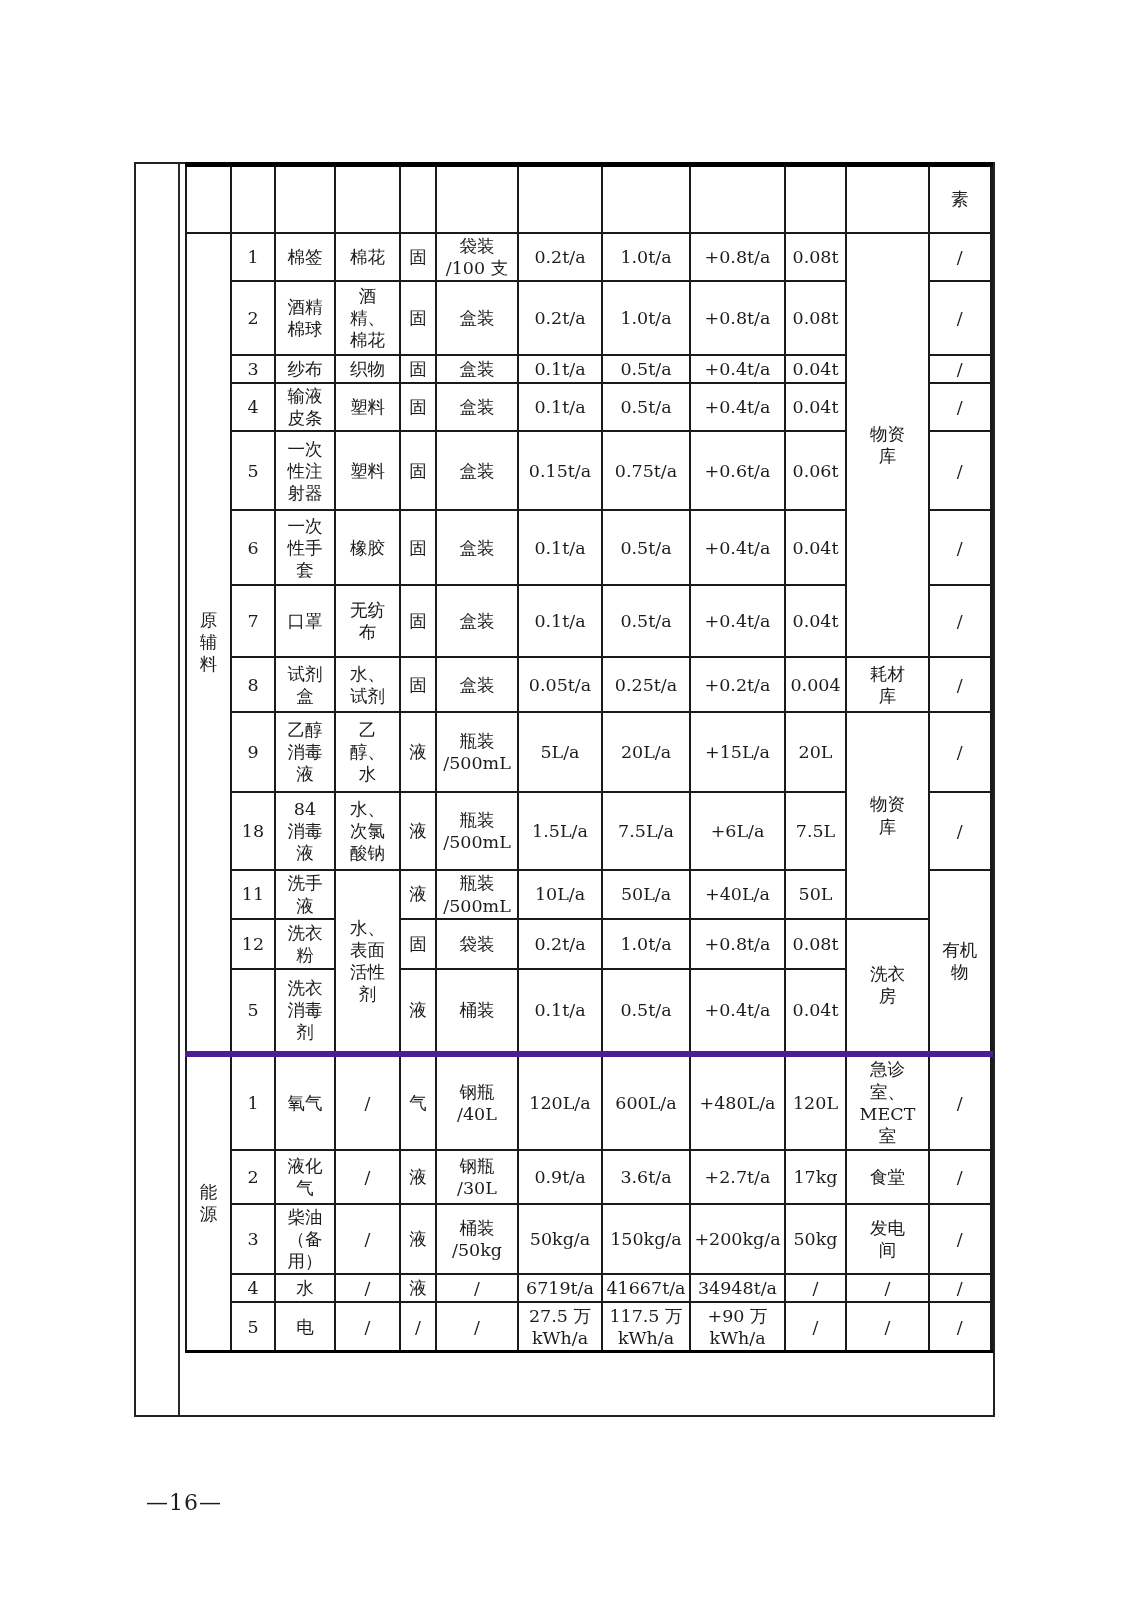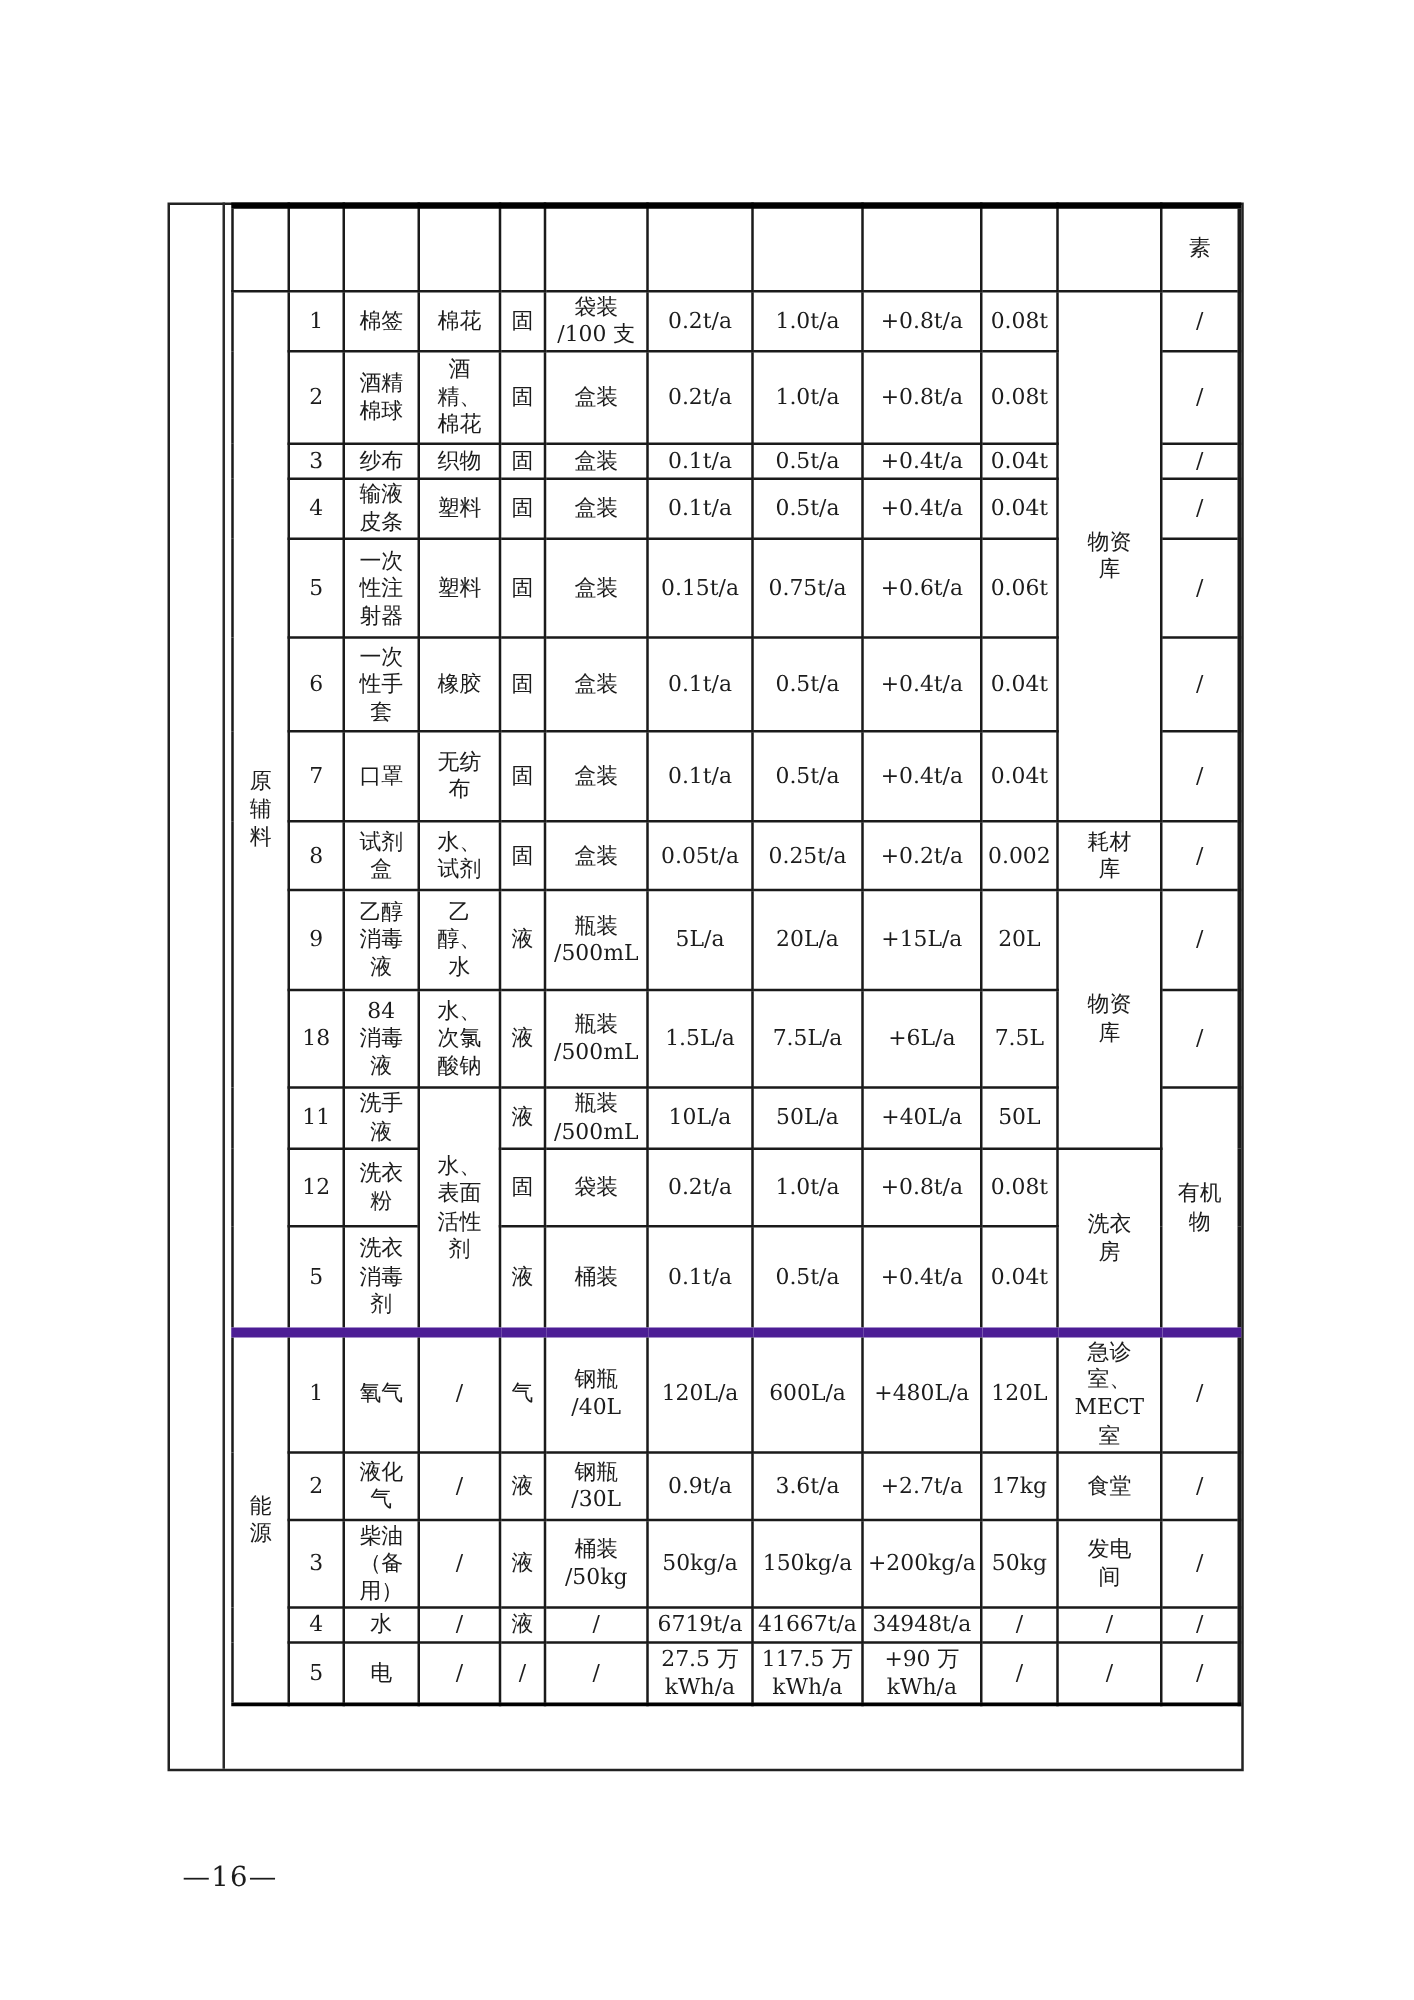--- a/index.html
+++ b/index.html
@@ -14,21 +14,21 @@
     border-collapse:collapse;table-layout:fixed;
     border-left:2px solid #1a1a1a;border-right:3px solid #1a1a1a;
     border-top:5px solid #000;border-bottom:3px solid #000;
   }
   table.main td{
     border:2px solid #1a1a1a;padding:1px 2px;text-align:center;vertical-align:middle;
     font-size:17.5px;line-height:1.27;overflow:hidden;word-break:break-all;
   }
   td.cat{line-height:2.1;}
   td.henv{vertical-align:top;padding-top:4px;}
-  tr.section-start td{border-top:8px solid #4c1d95;}
+  tr.section-start td{border-top:6px solid #4c1d95;}
   .heading{
     position:absolute;left:233px;top:1371px;font-size:24px;font-weight:bold;
     letter-spacing:1px;white-space:nowrap;
   }
   .pagenum{position:absolute;left:146px;top:1490px;font-size:22px;letter-spacing:1px;}
 </style>
 </head>
 <body>
 
 <div class="page">
@@ -153,21 +153,21 @@
         </tr>
         <tr style="height: 55px;">
           <td>8</td>
           <td>试剂<br>盒</td>
           <td>水、<br>试剂</td>
           <td>固</td>
           <td>盒装</td>
           <td>0.05t/a</td>
           <td>0.25t/a</td>
           <td>+0.2t/a</td>
-          <td>0.002</td>
+          <td>0.004</td>
           <td>耗材<br>库</td>
           <td>/</td>
         </tr>
         <tr style="height: 80px;">
           <td>9</td>
           <td>乙醇<br>消毒<br>液</td>
           <td>乙<br>醇、<br>水</td>
           <td>液</td>
           <td>瓶装<br>/500mL</td>
           <td>5L/a</td>
@@ -194,21 +194,21 @@
           <td>洗手<br>液</td>
           <td rowspan="3">水、<br>表面<br>活性<br>剂</td>
           <td>液</td>
           <td>瓶装<br>/500mL</td>
           <td>10L/a</td>
           <td>50L/a</td>
           <td>+40L/a</td>
           <td>50L</td>
           <td rowspan="3">有机<br>物</td>
         </tr>
-        <tr style="height: 62px;">
+        <tr style="height: 50px;">
           <td>12</td>
           <td>洗衣<br>粉</td>
           <td>固</td>
           <td>袋装</td>
           <td>0.2t/a</td>
           <td>1.0t/a</td>
           <td>+0.8t/a</td>
           <td>0.08t</td>
           <td rowspan="2">洗衣<br>房</td>
         </tr>

